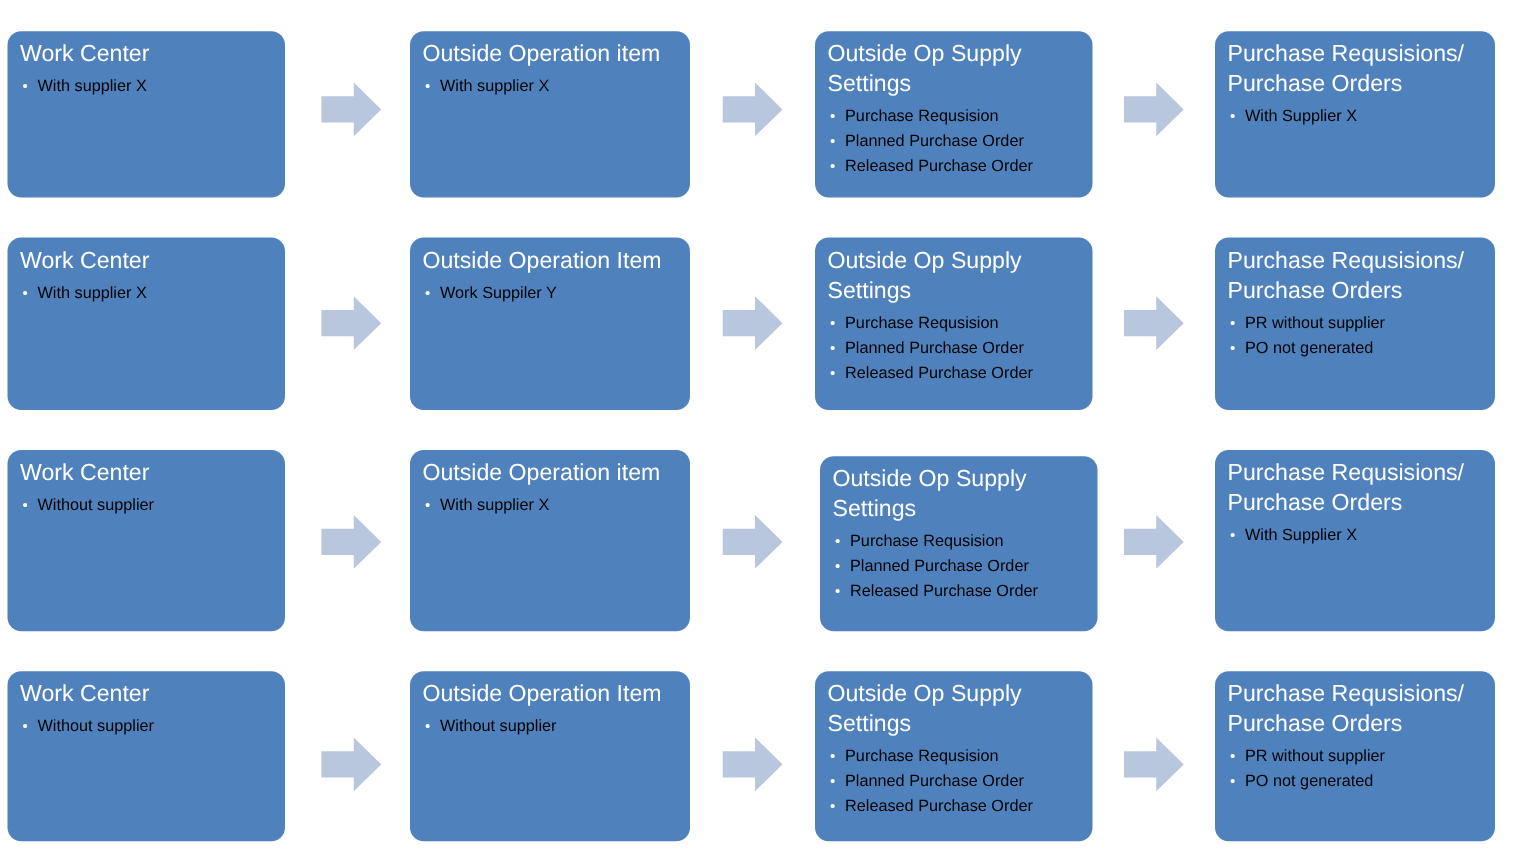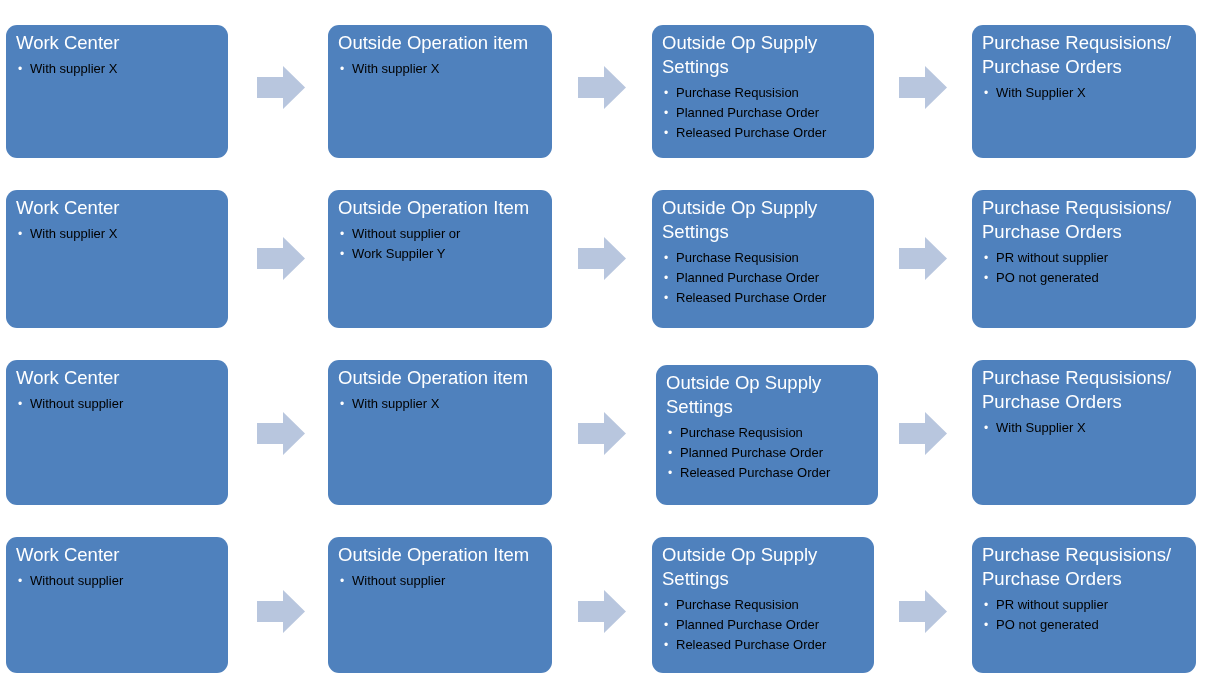--- a/index.html
+++ b/index.html
@@ -106,21 +106,20 @@
     </div>
     <div class="node" style="left: 6px; top: 190px; width: 222px; height: 138px;">
       <div class="node-title">Work Center</div>
       <ul class="bullets">
         <li>With supplier X</li>
       </ul>
     </div>
     <div class="node" style="left: 328px; top: 190px; width: 224px; height: 138px;">
       <div class="node-title">Outside Operation Item</div>
       <ul class="bullets">
-        <li>Without supplier or</li>
         <li>Work Suppiler Y</li>
       </ul>
     </div>
     <div class="node" style="left: 652px; top: 190px; width: 222px; height: 138px;">
       <div class="node-title">Outside Op Supply Settings</div>
       <ul class="bullets">
         <li>Purchase Requsision</li>
         <li>Planned Purchase Order</li>
         <li>Released Purchase Order</li>
       </ul>

